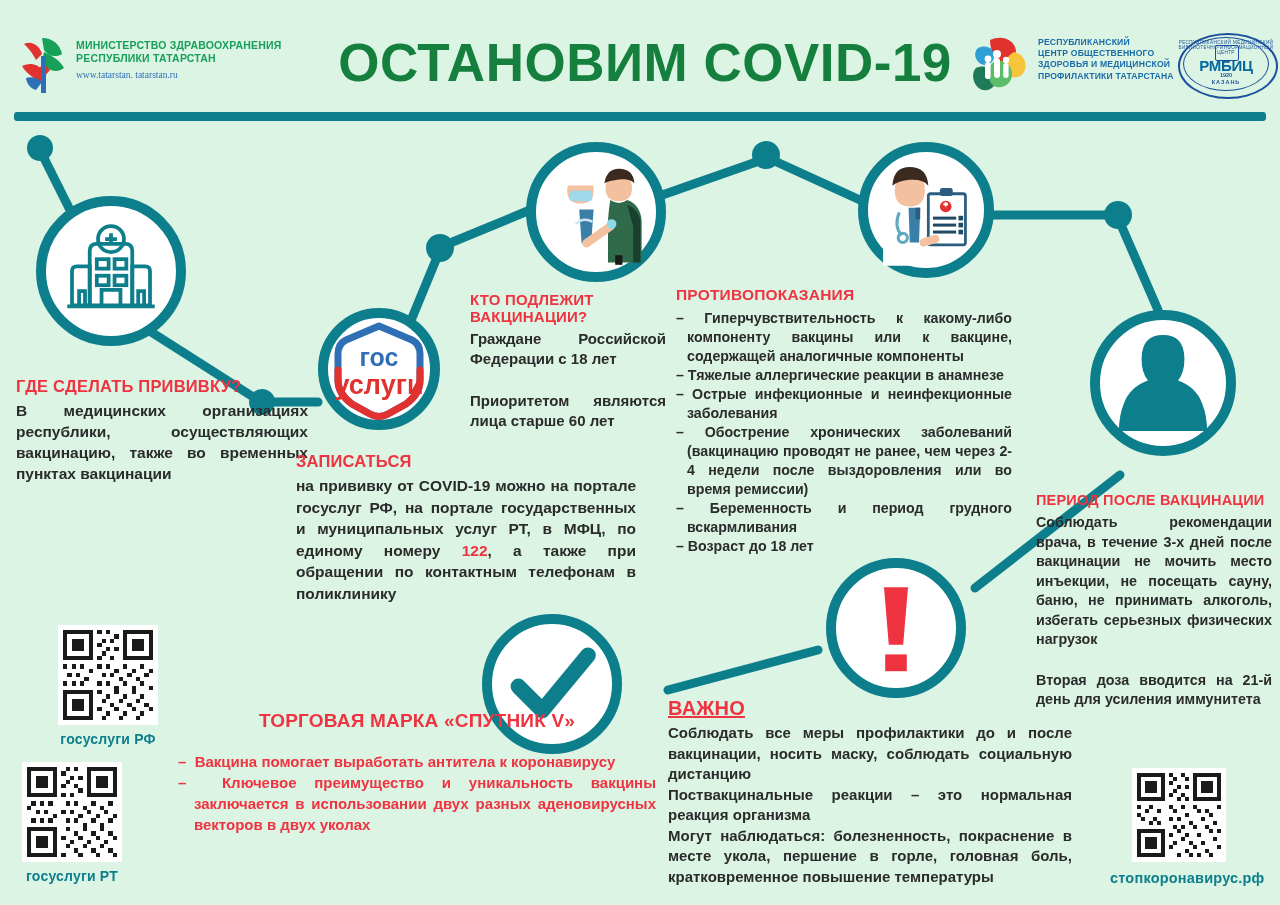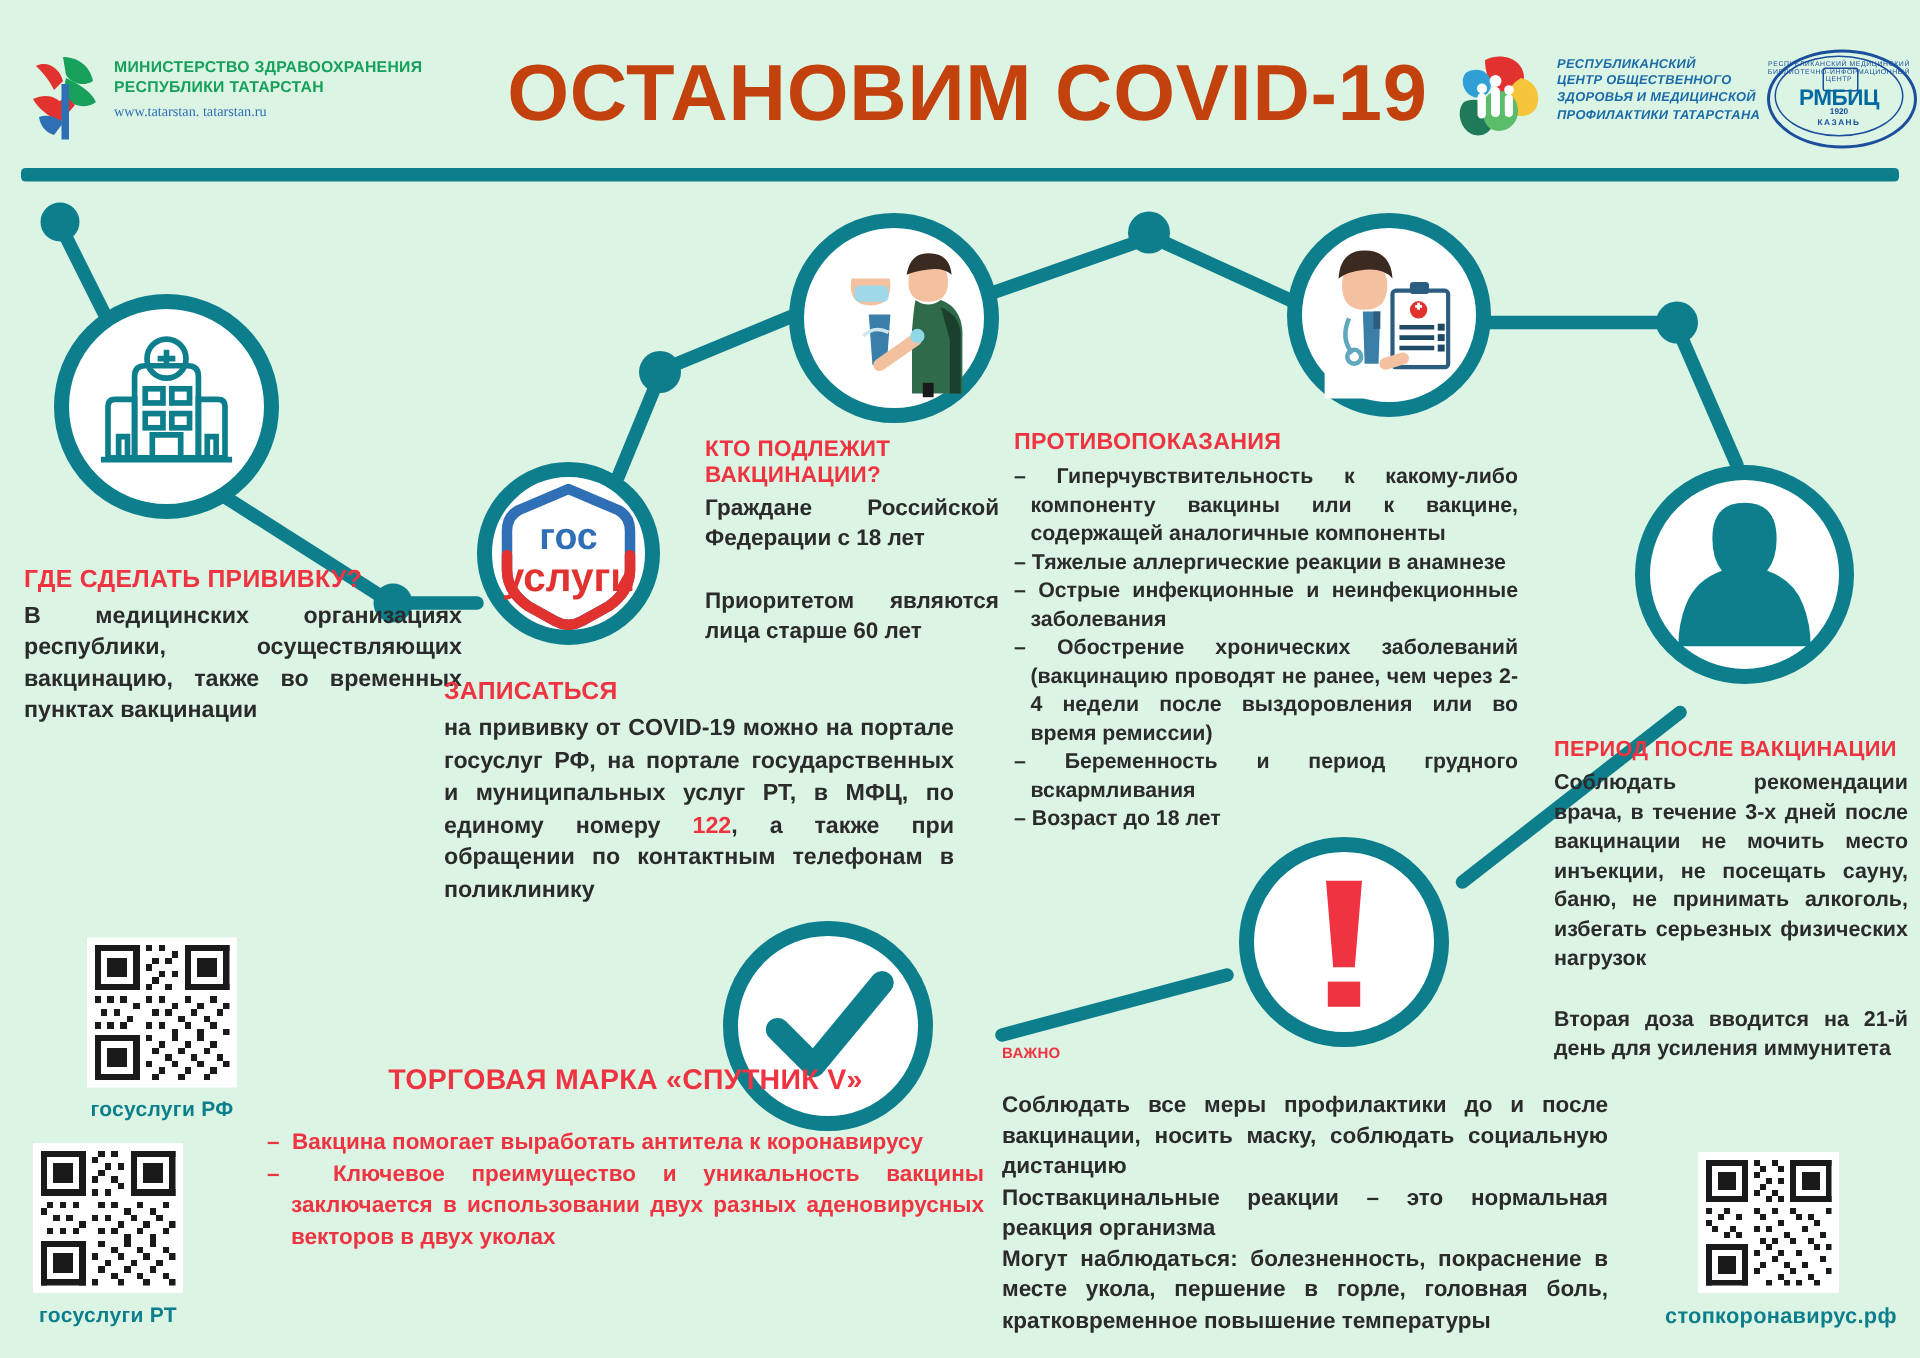--- a/index.html
+++ b/index.html
@@ -16,21 +16,21 @@
     background:#dcf4e4;
     overflow:hidden;
   }
 
   
   .header{position:absolute;left:0;top:0;width:1280px;height:118px;}
   .hdr-title{
     position:absolute;left:330px;top:32px;width:630px;
     text-align:center;
     font-size:53px;font-weight:bold;letter-spacing:0.5px;
-    color:#c2410c;line-height:62px;
+    color:#15803d;line-height:62px;
     white-space:nowrap;
   }
   .hdr-rule{
     position:absolute;left:14px;top:112px;width:1252px;height:9px;
     background:#0d7f8c;border-radius:3px;
   }
 
   
   .minzdrav{position:absolute;left:18px;top:36px;width:300px;height:62px;}
   .mz-mark{position:absolute;left:0;top:0;width:52px;height:58px;}
@@ -38,21 +38,21 @@
   .mz-l1,.mz-l2{
     font-size:10.5px;font-weight:bold;color:#17a05a;letter-spacing:0.2px;
     line-height:13px;white-space:nowrap;
   }
   .mz-url{font-size:9.5px;color:#2f6fb5;margin-top:5px;white-space:nowrap;
     font-family:"Liberation Serif","DejaVu Serif",serif;}
 
   
   .rcpz{position:absolute;left:960px;top:30px;width:190px;height:72px;}
   .rcpz-mark{position:absolute;left:0;top:2px;width:72px;height:68px;}
-  .rcpz-text{position:absolute;left:78px;top:7px;font-style:italic;}
+  .rcpz-text{position:absolute;left:78px;top:7px;}
   .rcpz-text div{
     font-size:8.6px;font-weight:bold;color:#1a6ca8;letter-spacing:0.2px;
     line-height:11.2px;white-space:nowrap;
   }
   .rmbic{position:absolute;left:1178px;top:33px;width:96px;height:62px;}
   .rmbic-oval{
     position:absolute;left:0;top:0;width:96px;height:62px;
     border:2.2px solid #1a4f9c;border-radius:50%;
     background:#dcf4e4;
   }
@@ -328,21 +328,21 @@
     </div>
   </div>
 
   <div class="tb" style="left:1036px;top:492px;width:236px;">
     <div class="t-head" style="font-size:14.5px;margin-bottom:5px;">ПЕРИОД ПОСЛЕ ВАКЦИНАЦИИ</div>
     <div class="t-body just" style="font-size:14.3px;line-height:19.5px;">Соблюдать рекомендации врача, в течение 3-х дней после вакцинации не мочить место инъекции, не посещать сауну, баню, не принимать алкоголь, избегать серьезных физических нагрузок</div>
     <div class="t-body just" style="font-size:14.3px;line-height:19.5px;margin-top:21px;">Вторая доза вводится на  21-й день для усиления иммунитета</div>
   </div>
 
   <div class="tb" style="left:668px;top:697px;width:404px;">
-    <div class="t-head" style="font-size:10px;margin-bottom:19px;">ВАЖНО</div>
+    <div class="t-head" style="font-size:20px;margin-bottom:4px;text-decoration:underline;">ВАЖНО</div>
     <div class="t-body just" style="font-size:15px;line-height:20.5px;">Соблюдать все меры профилактики до и после вакцинации, носить маску, соблюдать социальную дистанцию</div>
     <div class="t-body just" style="font-size:15px;line-height:20.5px;">Поствакцинальные реакции – это нормальная реакция организма</div>
     <div class="t-body just" style="font-size:15px;line-height:20.5px;">Могут наблюдаться: болезненность, покраснение в месте укола, першение в горле, головная боль, кратковременное повышение температуры</div>
   </div>
 
   <div class="tb" style="left:178px;top:709px;width:478px;">
     <div class="t-head" style="font-size:19px;line-height:24px;margin-bottom:18px;text-align:center;">ТОРГОВАЯ МАРКА «СПУТНИК V»</div>
     <div>
       <div class="t-red just hang" style="font-size:15px;line-height:21px;padding-left:16px;text-indent:-16px;">–&nbsp; <span>Вакцина помогает выработать антитела к коронавирусу</span></div>
       <div class="t-red just hang" style="font-size:15px;line-height:21px;padding-left:16px;text-indent:-16px;">–&nbsp; <span>Ключевое преимущество и уникальность вакцины заключается в использовании двух разных аденовирусных векторов в двух уколах</span></div>

